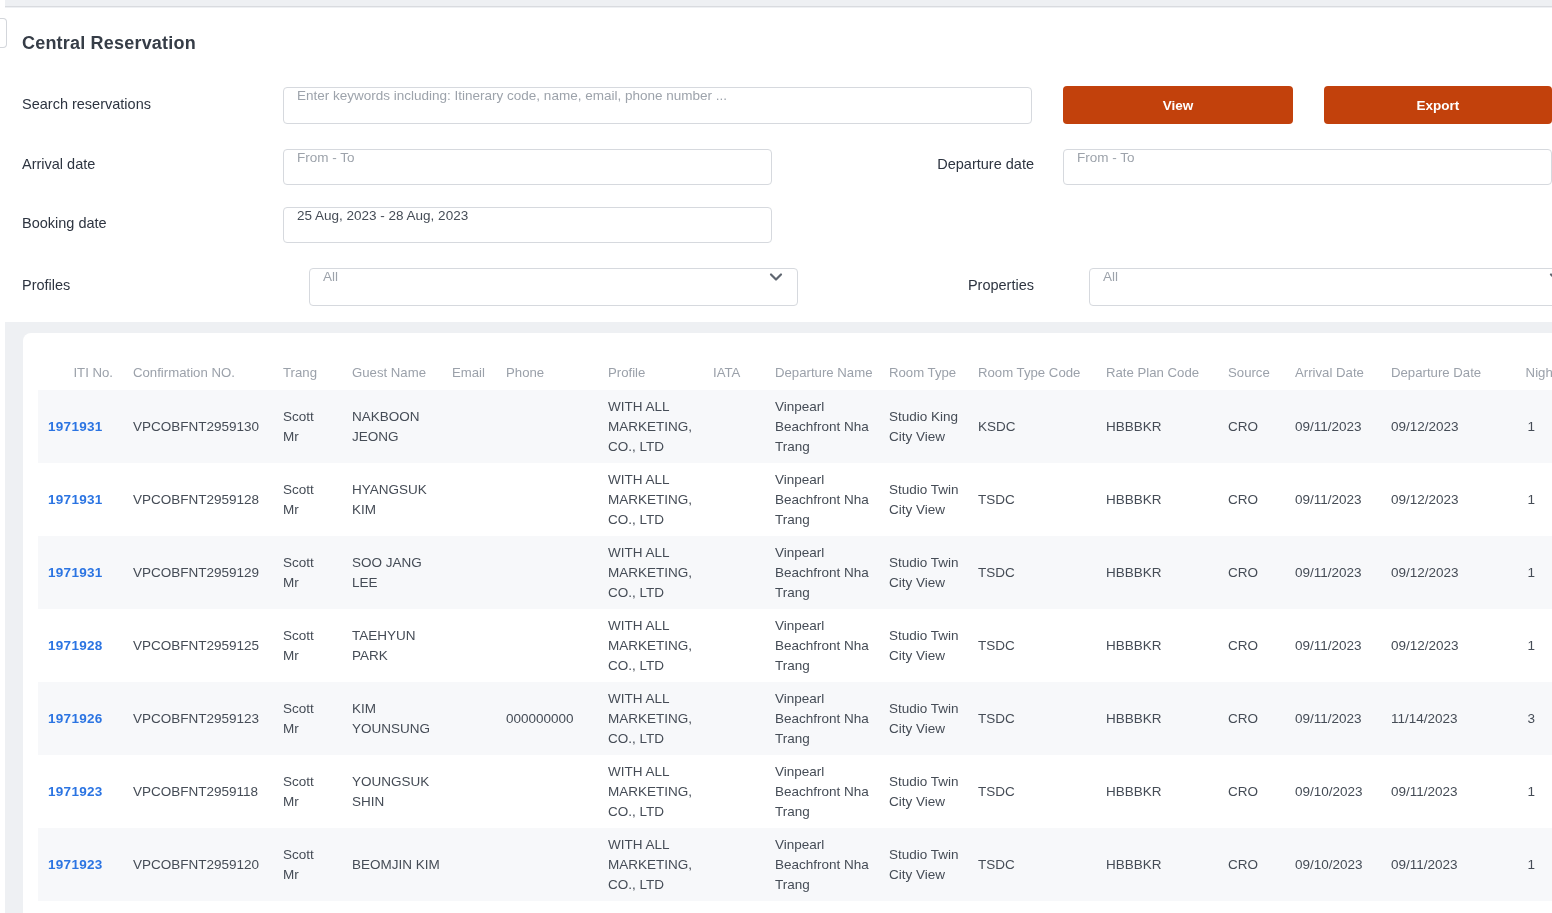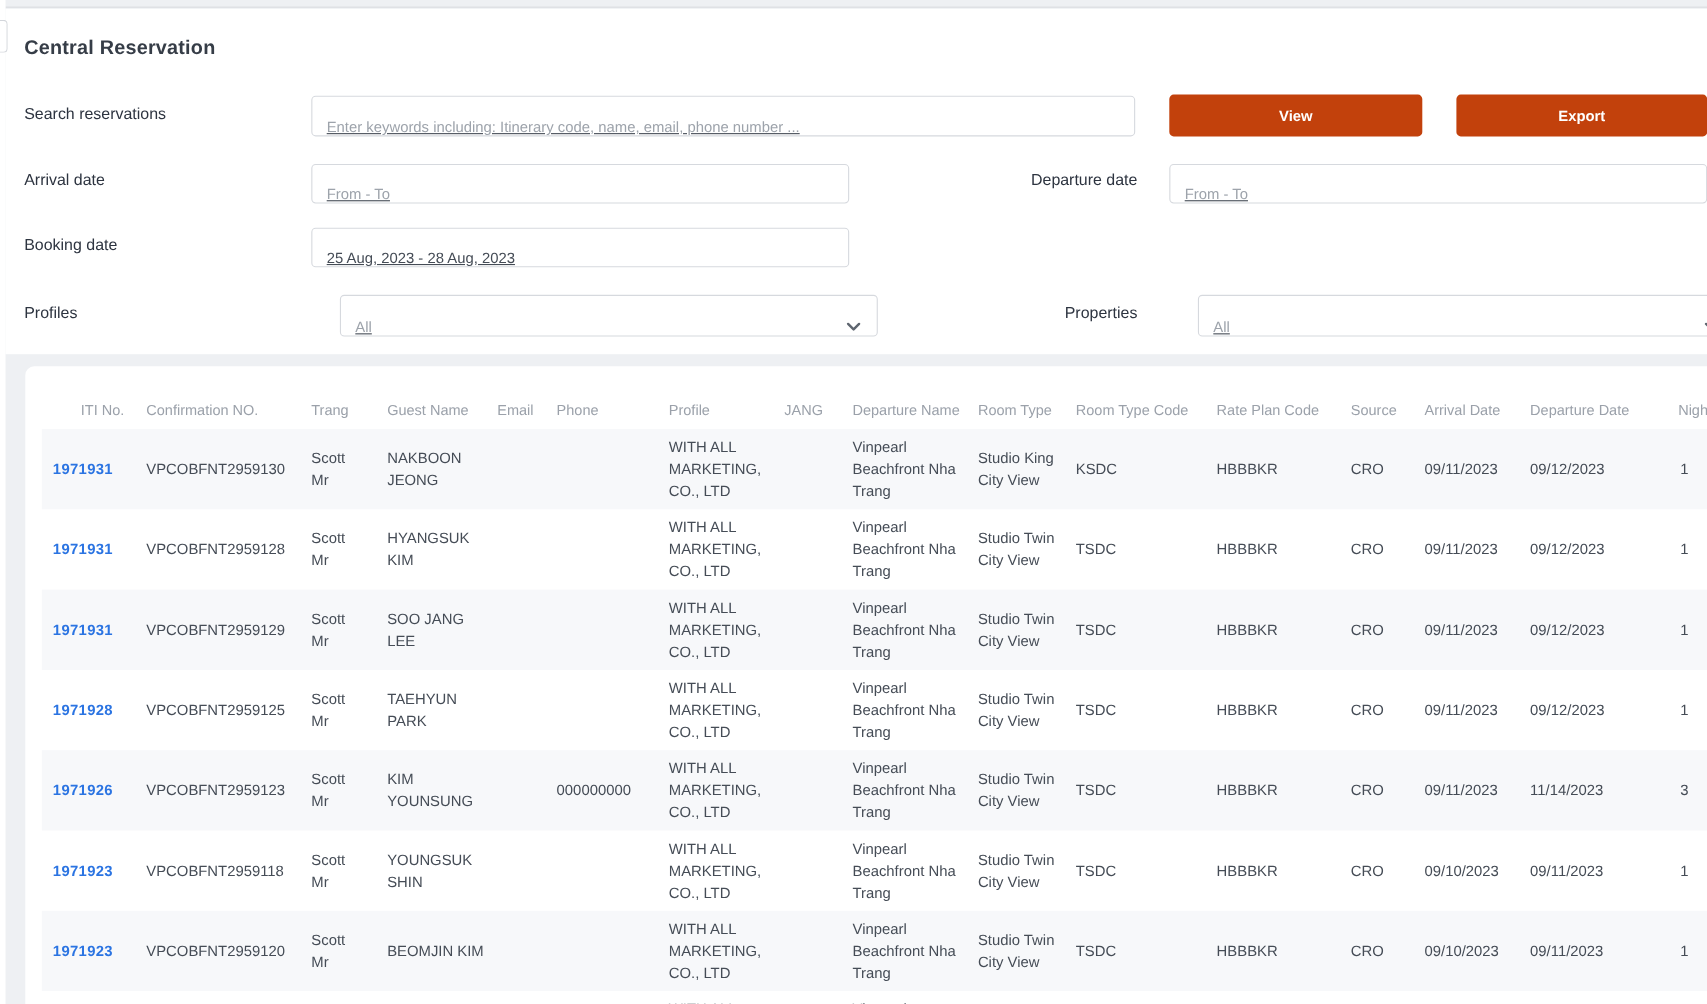--- a/index.html
+++ b/index.html
@@ -20,21 +20,21 @@
   
   .filter-card { position:absolute; left:5px; top:8px; width:1547px; height:314px; background:#ffffff; }
 
   .page-title { position:absolute; left:22px; top:33px; font-size:18px; font-weight:700; color:#363d47; letter-spacing:.2px; }
 
   .flabel { position:absolute; font-size:14.5px; font-weight:400; color:#2d3440; }
   .flabel.r { text-align:right; width:174px; }
 
   .finput {
     position:absolute; background:#fff; border:1px solid #d6d9de; border-radius:4px;
-    display:flex; align-items:flex-end; padding:0 13px; font-size:13.5px; color:#454c56;text-decoration:underline;
+    display:flex; align-items:flex-start; padding:0 13px; font-size:13.5px; color:#454c56;
   }
   .finput .ph { color:#9da3ab; }
   .finput .val { color:#454c56; }
   .fselect { justify-content:space-between;margin-left:26px; }
   .chev { width:16px; height:16px; flex:0 0 auto; }
   .chev polyline { fill:none; stroke:#5f6670; stroke-width:2.2; stroke-linecap:round; stroke-linejoin:round; }
 
   .btn {
     position:absolute; height:38px; border:none; border-radius:4px; background:#c2410c;
     color:#ffffff; font-family:"Liberation Sans",sans-serif; font-size:13.5px; font-weight:700; cursor:pointer;
@@ -112,21 +112,21 @@
 <div class="table-card">
   <div class="table-inner">
     <div class="hrow" id="thead">
         <div class="th c0">ITI No.</div>
         <div class="th c1">Confirmation NO.</div>
         <div class="th c2">Trang</div>
         <div class="th c3">Guest Name</div>
         <div class="th c4">Email</div>
         <div class="th c5">Phone</div>
         <div class="th c6">Profile</div>
-        <div class="th c7">JANG</div>
+        <div class="th c7">IATA</div>
         <div class="th c8">Departure Name</div>
         <div class="th c9">Room Type</div>
         <div class="th c10">Room Type Code</div>
         <div class="th c11">Rate Plan Code</div>
         <div class="th c12">Source</div>
         <div class="th c13">Arrival Date</div>
         <div class="th c14">Departure Date</div>
         <div class="th c15">Nights</div>
       </div>
     <div id="tbody">

